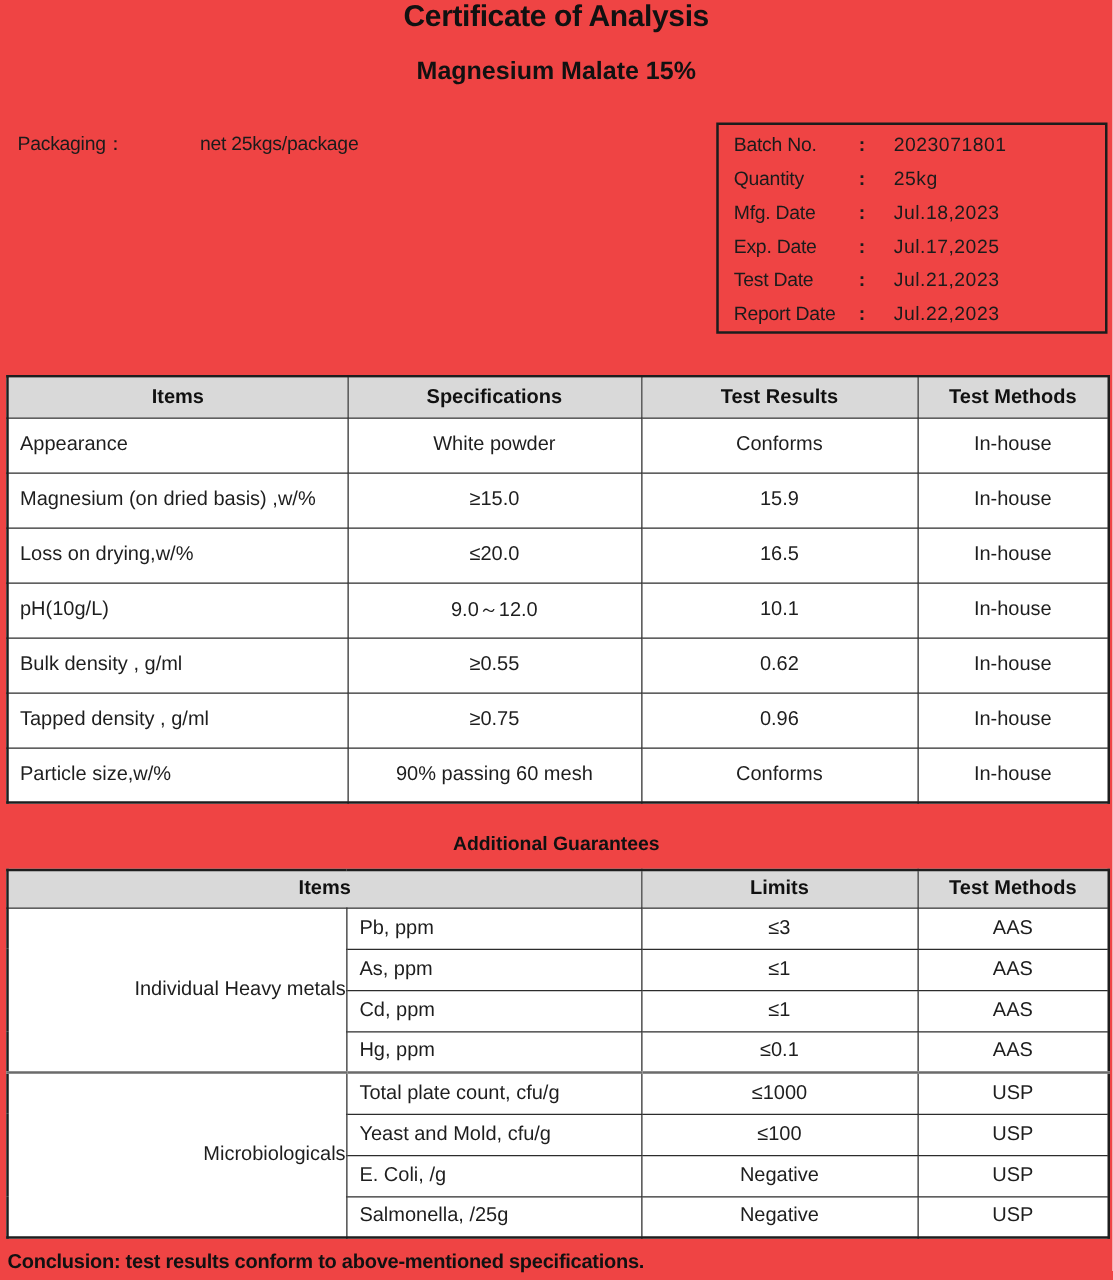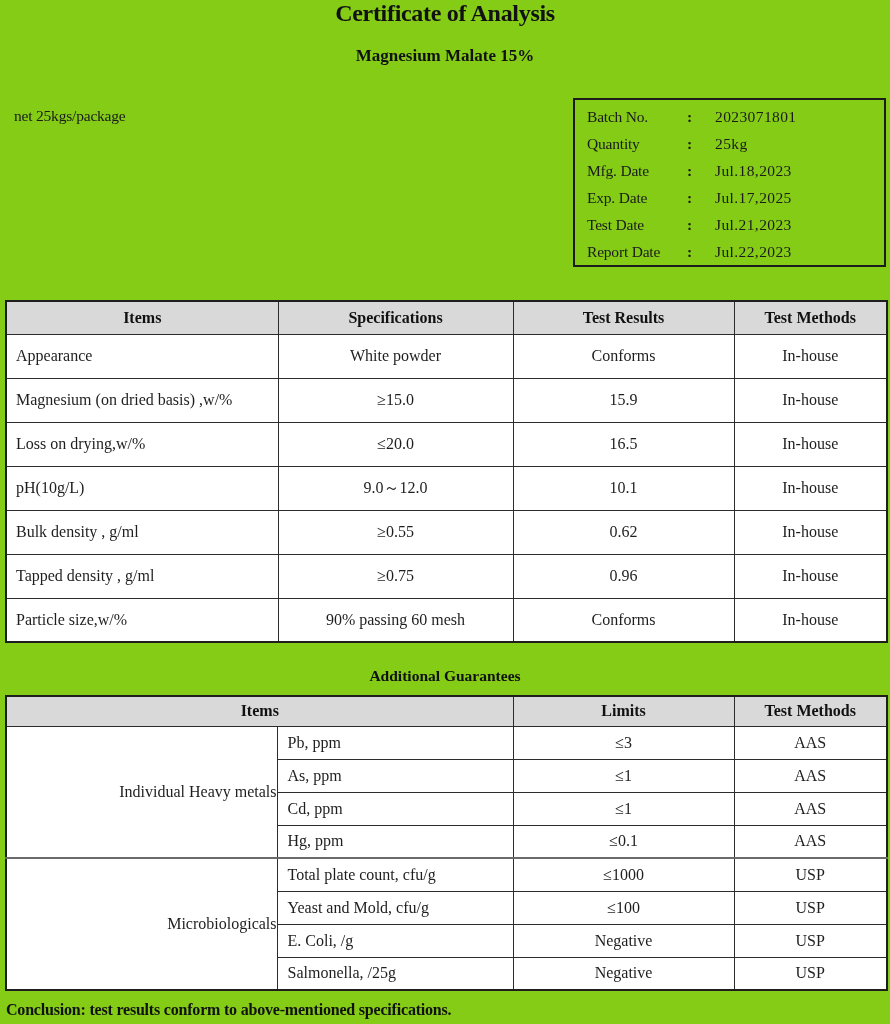--- a/index.html
+++ b/index.html
@@ -2,30 +2,30 @@
 <html><head>
 <meta charset="utf-8">
 <style>
   * { margin:0; padding:0; box-sizing:border-box; }
   html,body { background:#ffffff; }
   body {
     width:890px; height:1024px; position:relative;
     font-family:"Liberation Sans", sans-serif;
     color:#1b1b1b;
   }
-  .page { position:absolute; inset:0; background:#84cc16;font-family:Liberation Serif, serif; }
+  .page { position:absolute; inset:0; background:#ef4444; }
 
   .title {
     position:absolute; top:0; left:0; width:890px;
     text-align:center; font-size:24px; font-weight:bold;
     letter-spacing:-0.3px; color:#111;
   }
   .subtitle {
     position:absolute; top:46px; left:0; width:890px;
-    text-align:center; font-size:17px; font-weight:bold; color:#111;
+    text-align:center; font-size:20px; font-weight:bold; color:#111;
   }
 
   
   .info-left {
     position:absolute; top:101px; left:14px; width:552px;
     font-size:15.5px; letter-spacing:-0.2px;
   }
   .info-row { display:flex; align-items:flex-start; }
   .info-label { width:146px; flex:none; line-height:30px; white-space:nowrap; }
   .info-value { flex:1; line-height:30px; }
@@ -80,20 +80,21 @@
 </head>
 <body>
 
 <div class="page">
 
   <div class="title">Certificate of Analysis</div>
   <div class="subtitle">Magnesium Malate 15%</div>
 
   <div class="info-left">
     <div class="info-row">
+      <div class="info-label">Packaging：</div>
       <div class="info-value">net 25kgs/package</div>
     </div>
     <div class="info-row">
     </div>
   </div>
 
   <div class="batch-box">
     <div class="b-row">
       <div class="b-label">Batch No.</div>
       <div class="b-colon">:</div>

